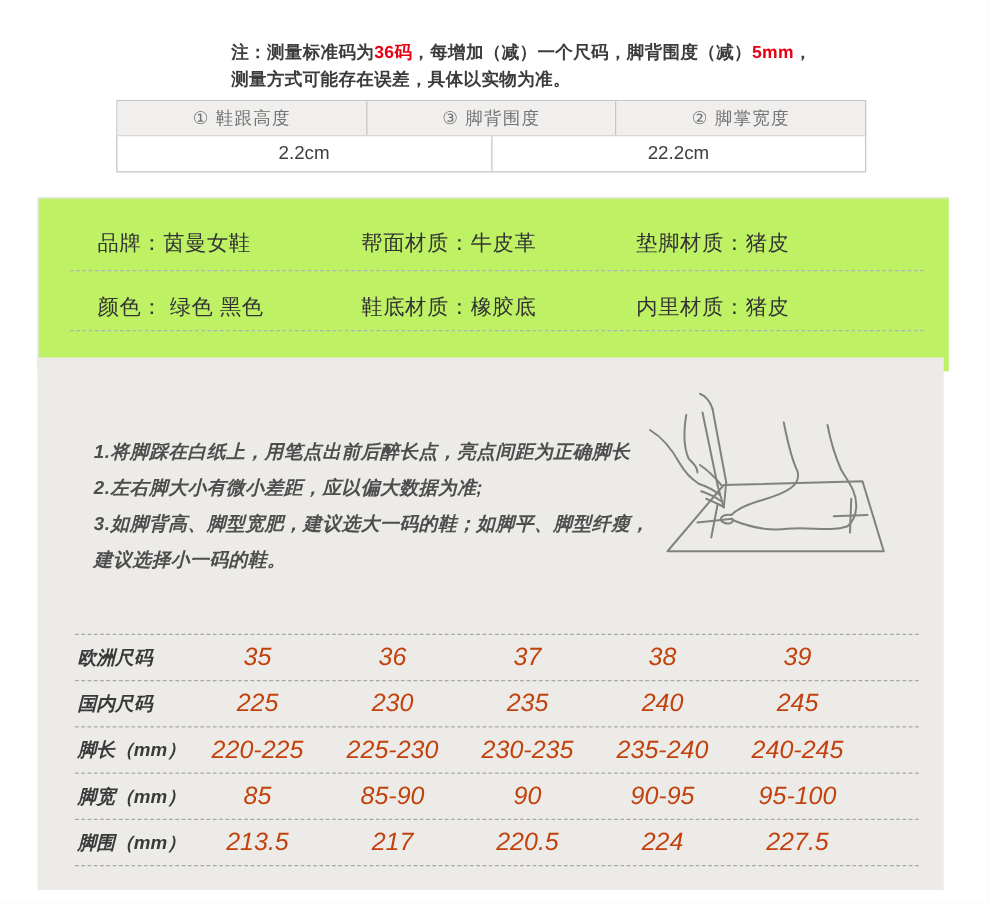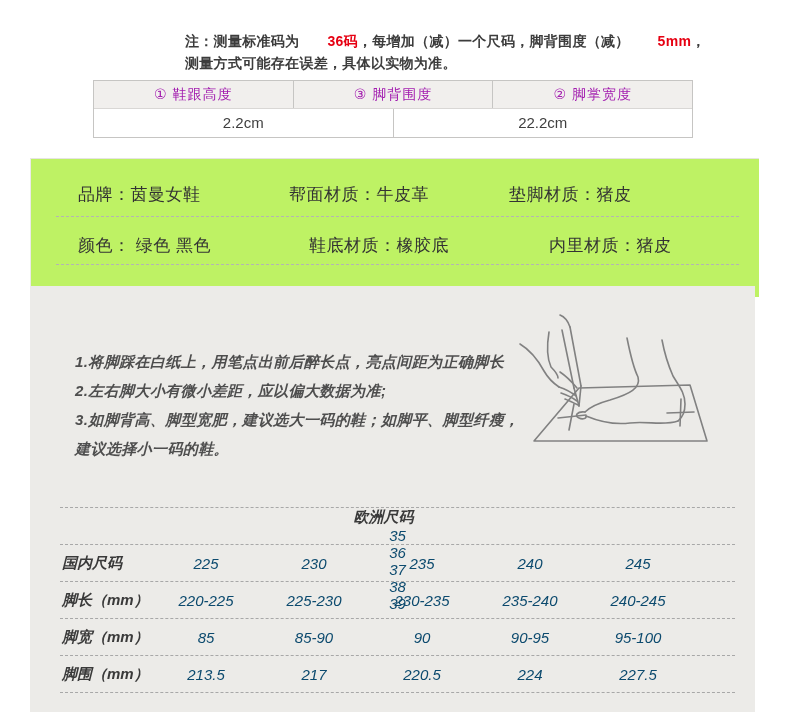--- a/index.html
+++ b/index.html
@@ -4,53 +4,53 @@
 <style>
   html,body{margin:0;padding:0;}
   .page{
     position:relative;width:790px;height:722px;background:#ffffff;
     font-family:"Liberation Sans","DejaVu Sans",sans-serif;
     overflow:hidden;color:#3d3d3d;
   }
   
   .note{position:absolute;left:185px;top:30px;font-size:14px;font-weight:bold;
         color:#3c3c3c;line-height:22px;letter-spacing:.3px;}
-  .note .red{color:#e60012;padding-left:28px;}
+  .note .red{color:#e60012;}
   
   .m-table{position:absolute;left:93px;top:80px;width:600px;background:#fff;
            border:1px solid #c6c5c3;box-sizing:border-box;}
   .m-row{display:flex;}
   .m-row .cell{flex:1;text-align:center;border-right:1px solid #c6c5c3;box-sizing:border-box;}
   .m-row .cell:last-child{border-right:none;}
   .m-head{background:#f1efed;border-bottom:1px solid #d9d7d5;}
-  .m-head .cell{height:27px;line-height:27px;font-size:14px;color:#a21caf;letter-spacing:1px;}
+  .m-head .cell{height:27px;line-height:27px;font-size:14px;color:#737373;letter-spacing:1px;}
   .m-vals .cell{height:28px;line-height:28px;font-size:15px;color:#3f3f3f;}
   
   .attr-box{position:absolute;left:30px;top:158px;width:728px;height:138px;
             background:#bef264;border-top:1px solid #e6e4e2;border-left:1px solid #eceae8;}
   .attr-row{position:absolute;left:0;width:100%;display:flex;font-size:17px;
             color:#333;letter-spacing:.5px;}
-  .attr-row.r1{top:24px;} .attr-row.r2{top:75px;gap:20px;}
+  .attr-row.r1{top:24px;} .attr-row.r2{top:75px;}
   .attr-col1{width:258px;padding-left:47px;box-sizing:border-box;}
   .attr-col2{width:220px;}
   .attr-col3{flex:1;}
   .attr-sep{position:absolute;left:25px;right:20px;border-top:1px dashed #b4b4b4;}
   .sep1{top:57px;} .sep2{top:105px;}
   
   .panel{position:absolute;left:30px;top:286px;width:725px;height:426px;background:#ecebe8;font-style:italic;}
   .instructions{position:absolute;left:45px;top:61px;width:485px;font-size:15px;
                 font-weight:600;color:#4e4e4e;line-height:29px;letter-spacing:.4px;}
   .foot-illu{position:absolute;left:472px;top:28px;}
   
   .size-table{position:absolute;left:30px;top:221px;width:675px;}
   .s-row{display:flex;align-items:center;height:36px;border-bottom:1px dashed #a8a8a8;}
-  .s-row.first{border-top:1px dashed #a8a8a8;flex-direction:column;}
+  .s-row.first{border-top:1px dashed #a8a8a8;}
   .s-label{width:92px;padding-left:2px;font-size:15px;font-weight:bold;color:#3a3a3a;
            box-sizing:border-box;white-space:nowrap;}
-  .s-cell{width:108px;text-align:center;font-size:15px;color:#0c4a6e;}
+  .s-cell{width:108px;text-align:center;font-size:20px;color:#c2410c;}
 </style>
 </head>
 <body>
 
 <div class="page">
 
   <div class="note">
     <div>
       <span>注：测量标准码为</span><span class="red">36码</span><span>，每增加（减）一个尺码，脚背围度（减）</span><span class="red">5mm</span><span>，</span>
     </div>

